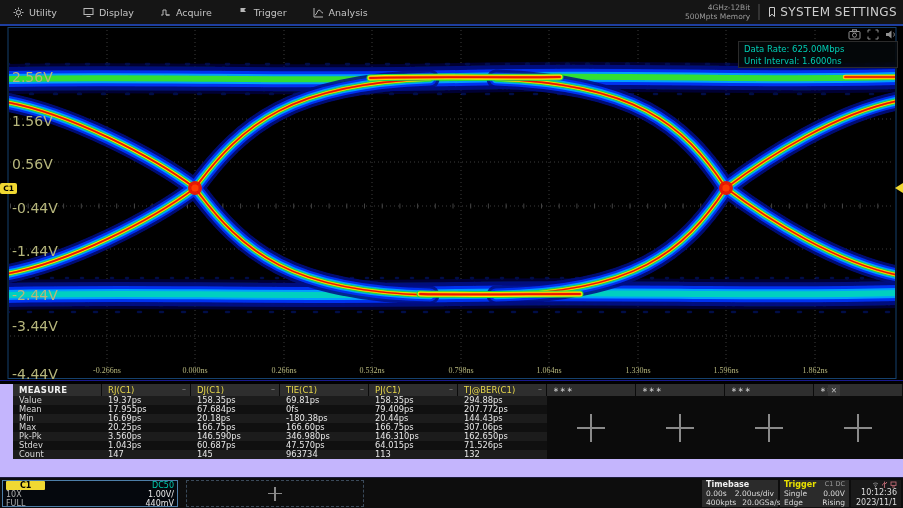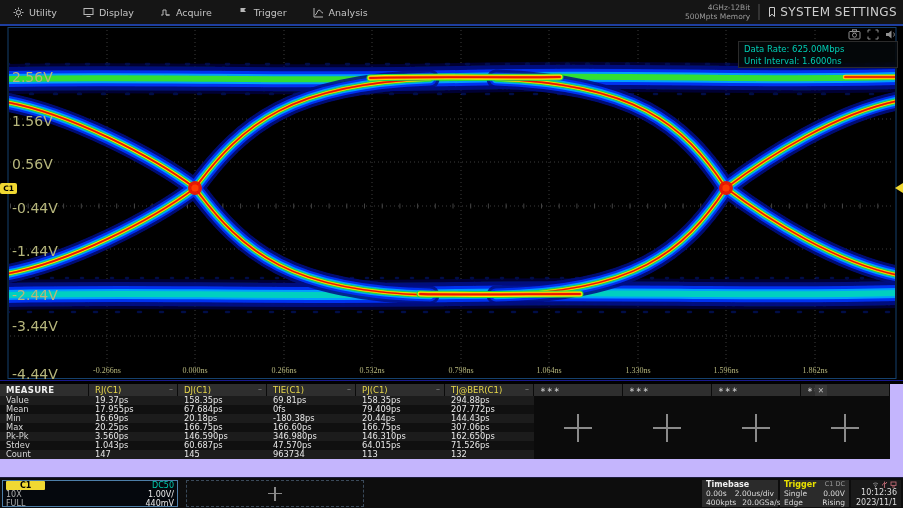--- a/index.html
+++ b/index.html
@@ -34,21 +34,21 @@
   .plot-icons{position:absolute;top:3px;right:6px;display:flex;gap:6px;}
   .c1marker{position:absolute;left:0;top:157px;width:17px;height:11px;background:#f0d832;color:#000;
     font-size:7.5px;font-weight:bold;text-align:center;line-height:11px;border-radius:2px;}
   .trigarrow{position:absolute;right:0;top:157px;width:0;height:0;border-top:5px solid transparent;
     border-bottom:5px solid transparent;border-right:8px solid #f0d832;}
 
   
   .sep{position:absolute;top:380px;left:0;width:903px;height:4px;background:#000;border-top:1px solid #18188e;}
 
   
-  .measure{position:absolute;top:384px;left:0;width:828px;height:75px;background:#0b0b0b;}
+  .measure{position:absolute;top:384px;left:13px;width:828px;height:75px;background:#0b0b0b;}
   .mcol{position:absolute;top:0;width:89px;height:75px;}
   .mhead{height:12px;line-height:12px;background:#2e2e2e;margin-right:1px;padding-left:6px;
     font-size:8.5px;color:#e8d84a;display:flex;align-items:center;}
   .mhead .hl{flex:1}
   .mhead .hm{color:#8a8a8a;padding-right:4px;font-size:8px;}
   .mtitle{color:#f0f0f0;font-weight:bold;letter-spacing:.3px;}
   .mcell{height:9px;line-height:9px;font-size:8.3px;color:#e6e6e6;padding-left:6px;white-space:nowrap;}
   .mcol .mcell:nth-child(even){background:#1c1c1c;}
   .mcol .mcell:nth-child(odd){background:#101010;}
   .mcol.label .mcell{color:#d8d8d8;}

